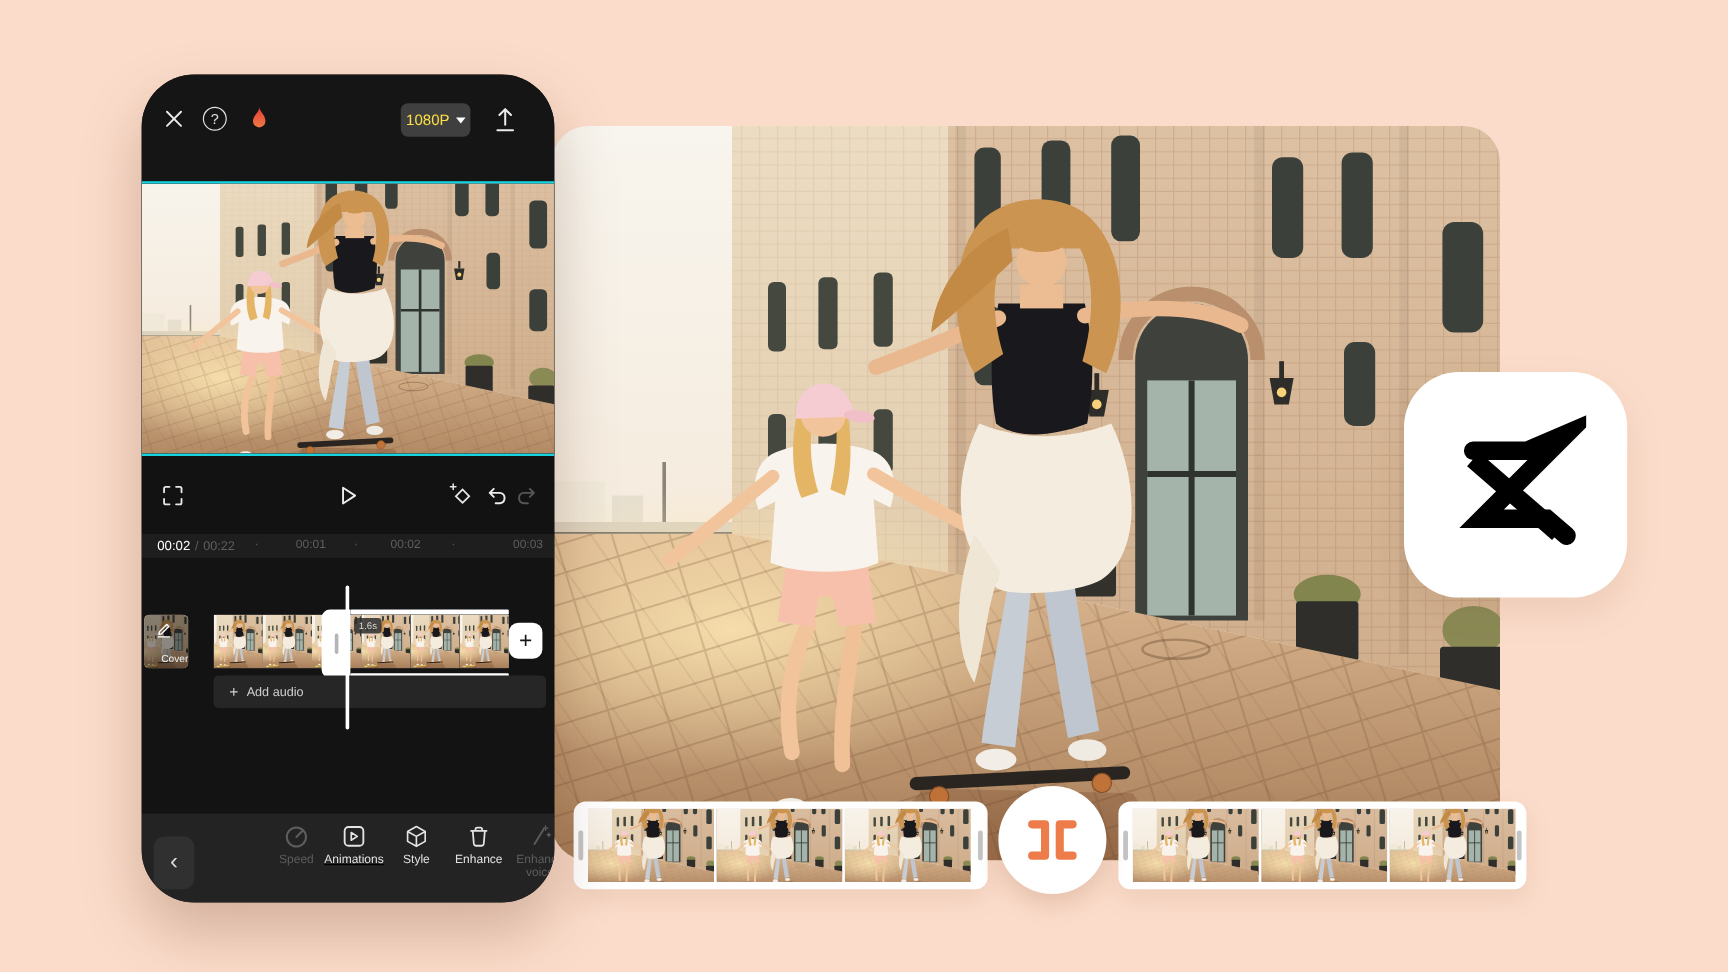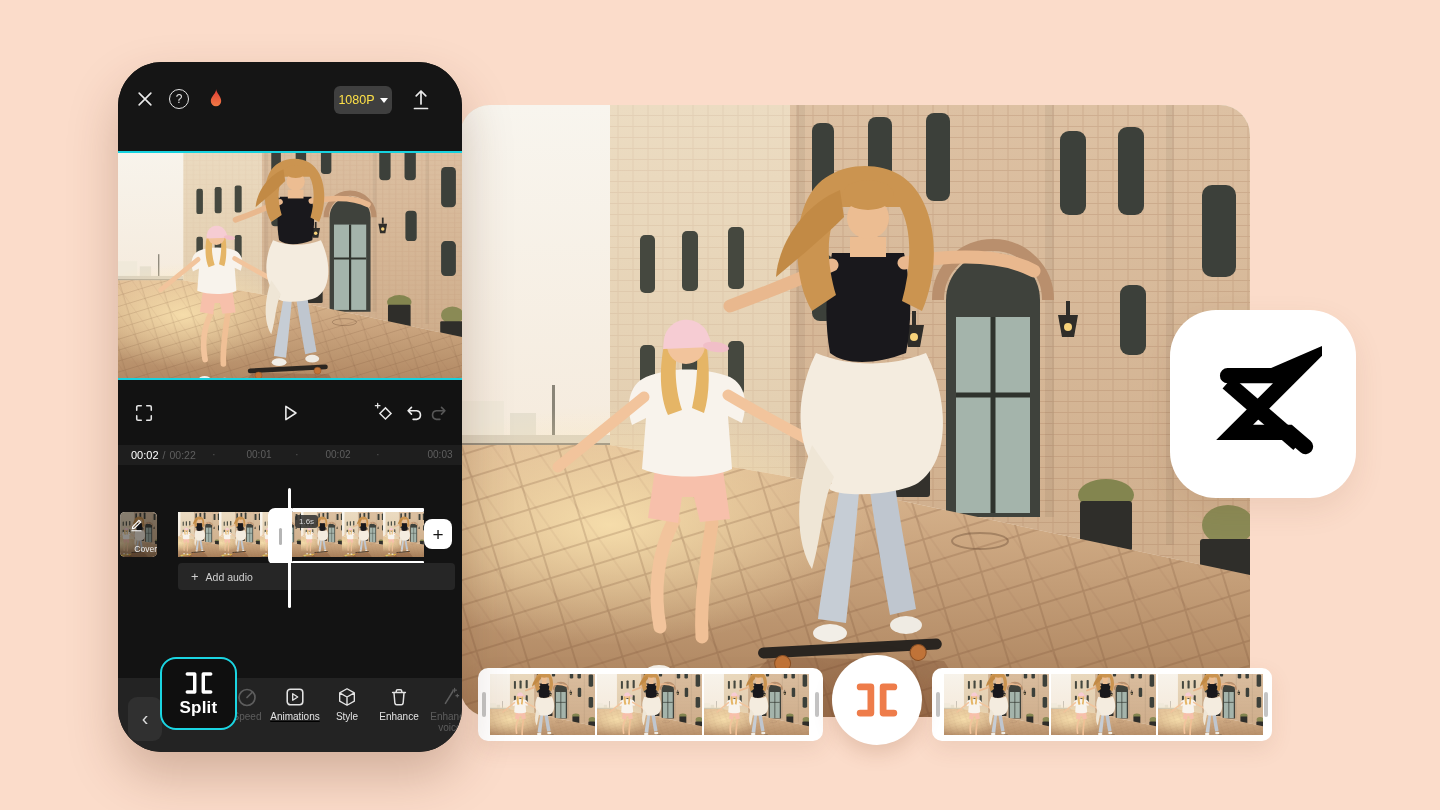--- a/index.html
+++ b/index.html
@@ -443,26 +443,20 @@
       </div>
 
       <div class="playhead"></div>
     </div>
 
     <div class="p-toolbar">
       <div class="back-btn">
         <span>‹</span>
       </div>
 
-      <div class="split-btn">
-        <svg width="32" height="26" viewBox="0 0 30 24">
-          <use href="#split-brackets" style="stroke:#fff;stroke-width:3.2"></use>
-        </svg>
-        <span class="split-label">Split</span>
-      </div>
 
       <div class="tool-item dim ti-speed">
         <svg width="22" height="22" viewBox="0 0 22 22">
           <circle cx="11" cy="11.5" r="8" stroke="#5d5d5d" stroke-width="1.7" fill="none"></circle>
           <path d="M11 11.5 L16 6.5" stroke="#5d5d5d" stroke-width="1.7" stroke-linecap="round"></path>
         </svg>
         <span class="tlabel">Speed</span>
       </div>
 
       <div class="tool-item ti-anim">

